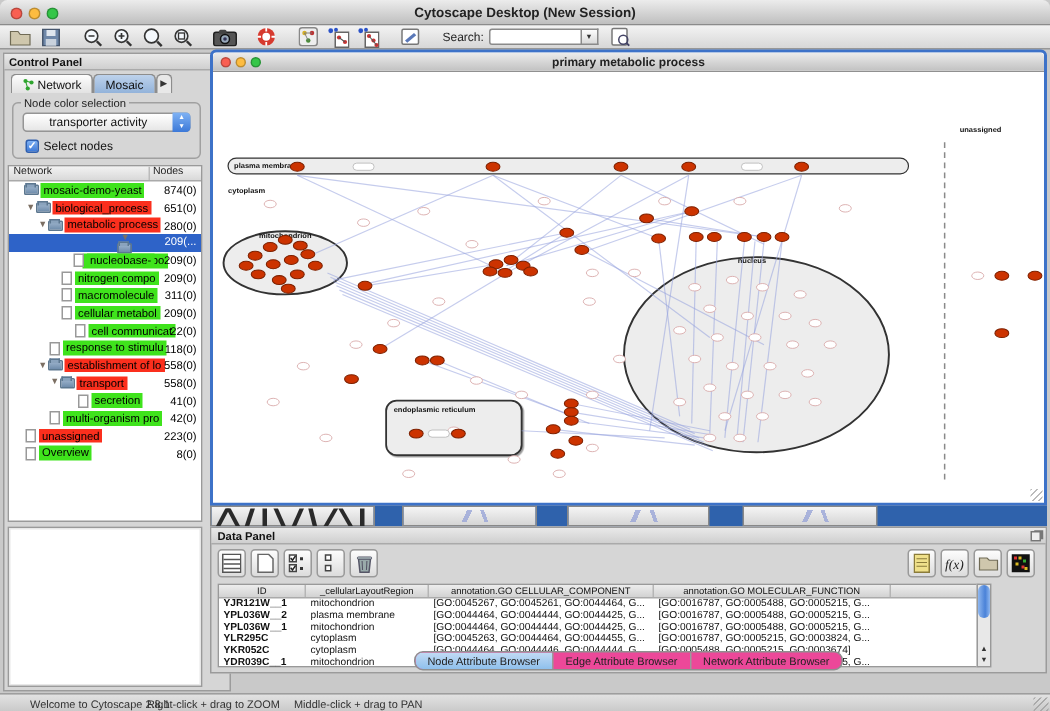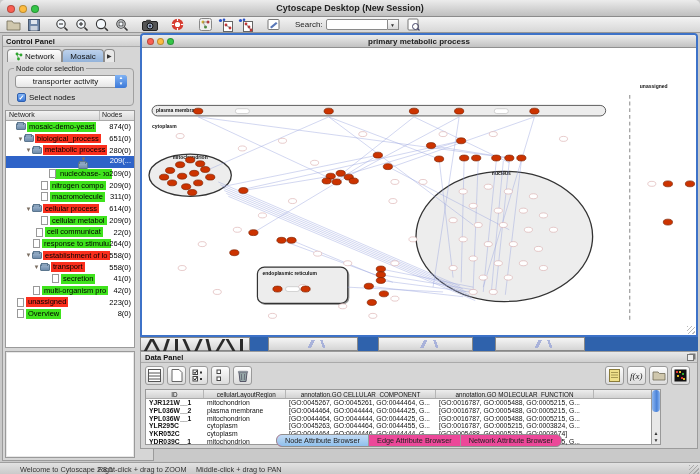--- a/index.html
+++ b/index.html
@@ -314,43 +314,37 @@
           <span class="file"></span>
           <span class="chip g">nitrogen compo</span>
           <span class="count">209(0)</span>
         </div>
         <div class="tree-row" style="padding-left: 27px;">
           <span class="noarrow"></span>
           <span class="file"></span>
           <span class="chip g">macromolecule</span>
           <span class="count">311(0)</span>
         </div>
-        <div class="tree-row" style="padding-left: 19px;">
-          <span class="arrow">▼</span>
-          <span class="fold"></span>
-          <span class="chip r">cellular process</span>
-          <span class="count">614(0)</span>
-        </div>
         <div class="tree-row" style="padding-left: 27px;">
           <span class="noarrow"></span>
           <span class="file"></span>
           <span class="chip g">cellular metabol</span>
           <span class="count">209(0)</span>
         </div>
-        <div class="tree-row" style="padding-left: 22px;">
+        <div class="tree-row" style="padding-left: 36px;">
           <span class="noarrow"></span>
           <span class="file"></span>
           <span class="chip g">cell communicat</span>
           <span class="count">22(0)</span>
         </div>
         <div class="tree-row" style="padding-left: 19px;">
           <span class="noarrow"></span>
           <span class="file"></span>
           <span class="chip g">response to stimulu</span>
-          <span class="count">264(0)</span>
+          <span class="count">118(0)</span>
         </div>
         <div class="tree-row" style="padding-left: 19px;">
           <span class="arrow">▼</span>
           <span class="fold"></span>
           <span class="chip r">establishment of lo</span>
           <span class="count">558(0)</span>
         </div>
         <div class="tree-row" style="padding-left: 27px;">
           <span class="arrow">▼</span>
           <span class="fold"></span>

